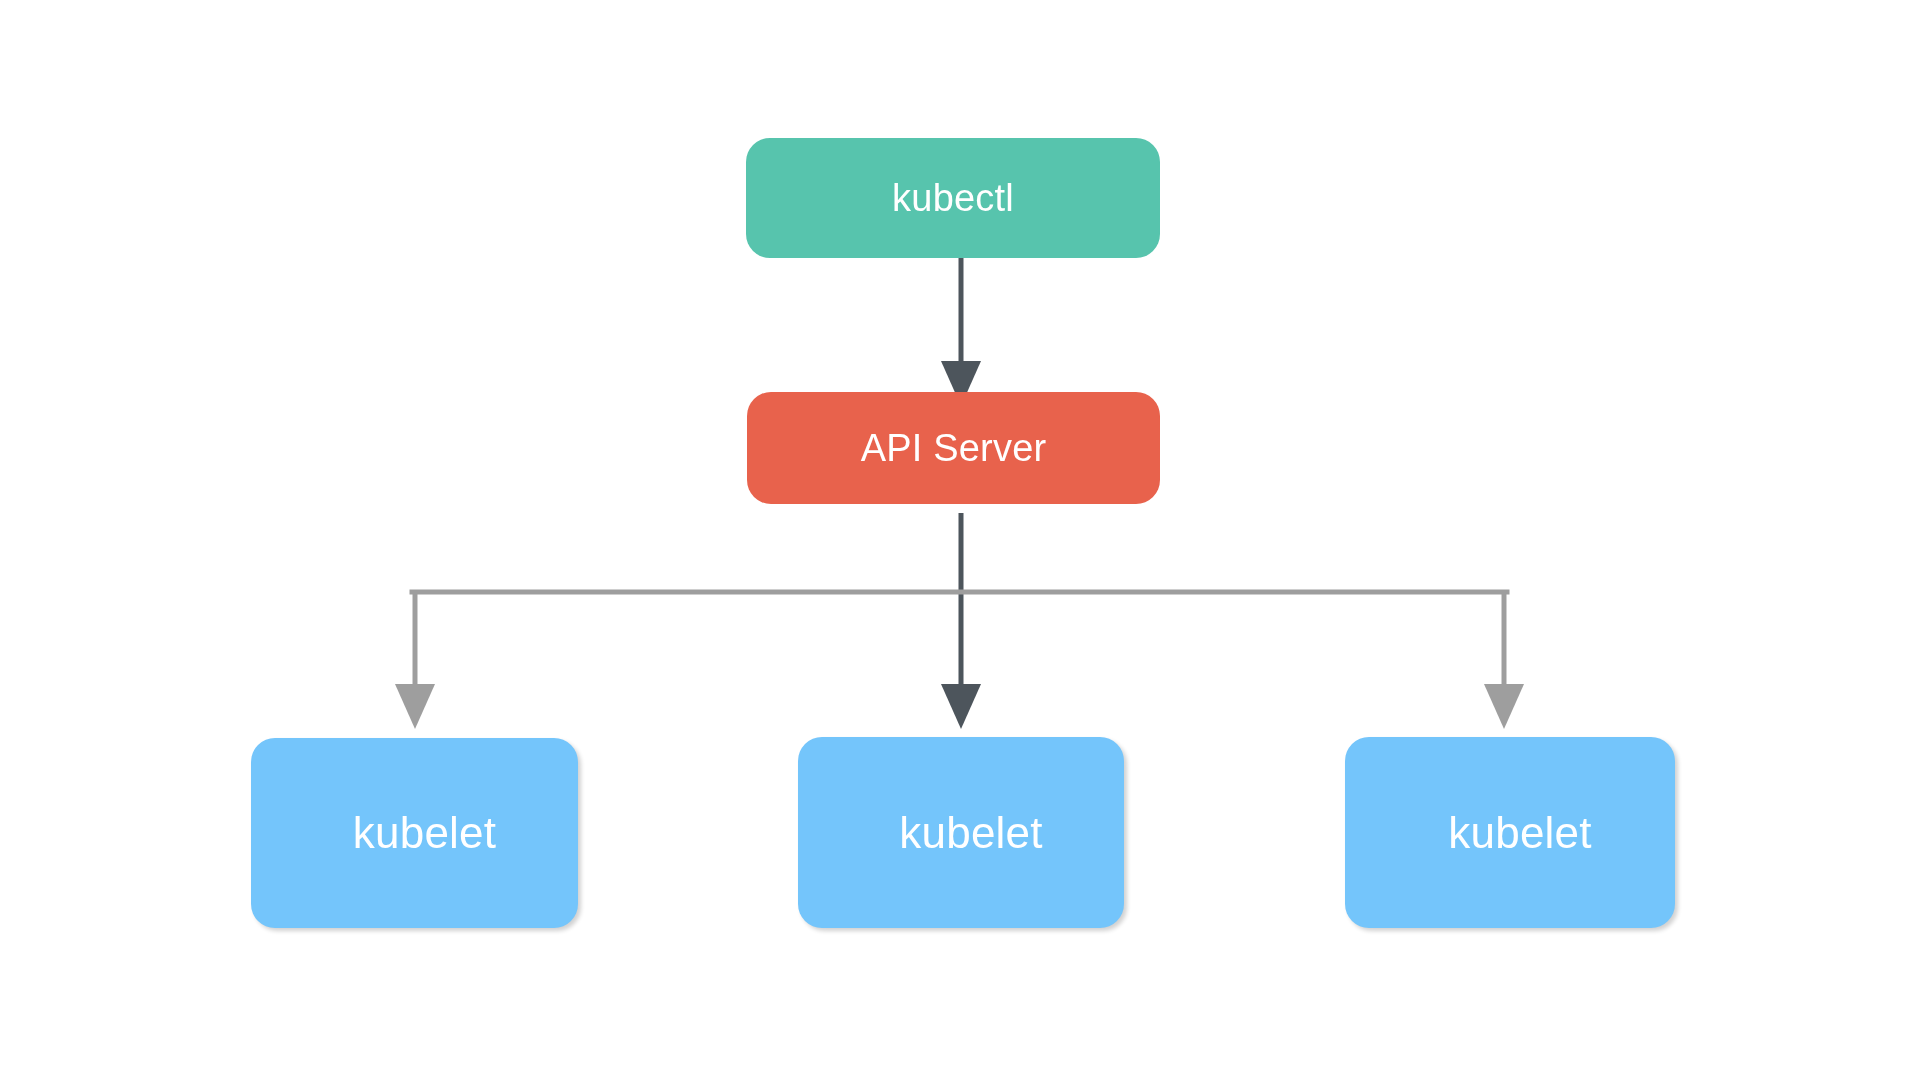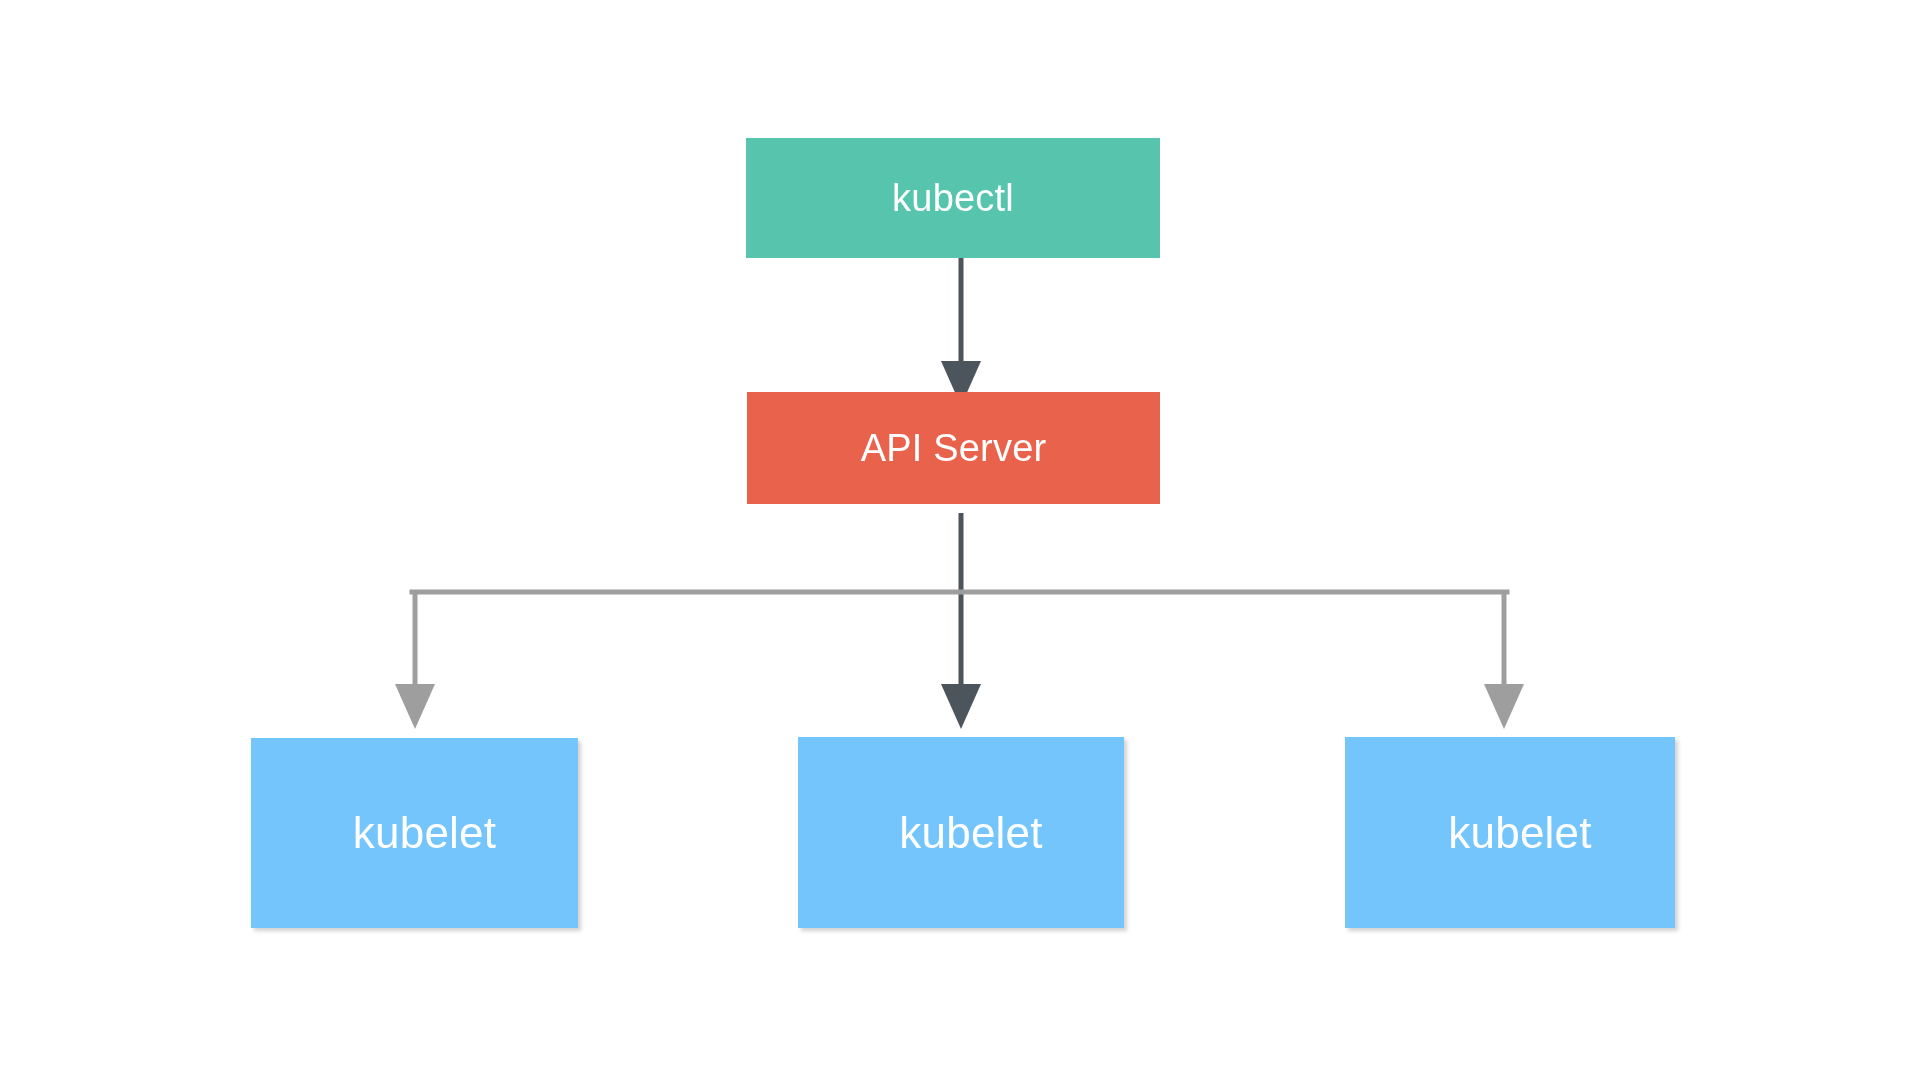--- a/index.html
+++ b/index.html
@@ -33,20 +33,21 @@
     display: flex;
     align-items: center;
     justify-content: center;
     box-sizing: border-box;
     color: #ffffff;
     font-family: "Liberation Sans", sans-serif;
     font-weight: 400;
     letter-spacing: 0.2px;
     text-align: center;
     user-select: none;
+    border-radius: 24px;
   }
   .node-kubectl {
     left: 746px;
     top: 138px;
     width: 414px;
     height: 120px;
     background: #57c4ad;
     font-size: 38px;
   }
   .node-apiserver {

